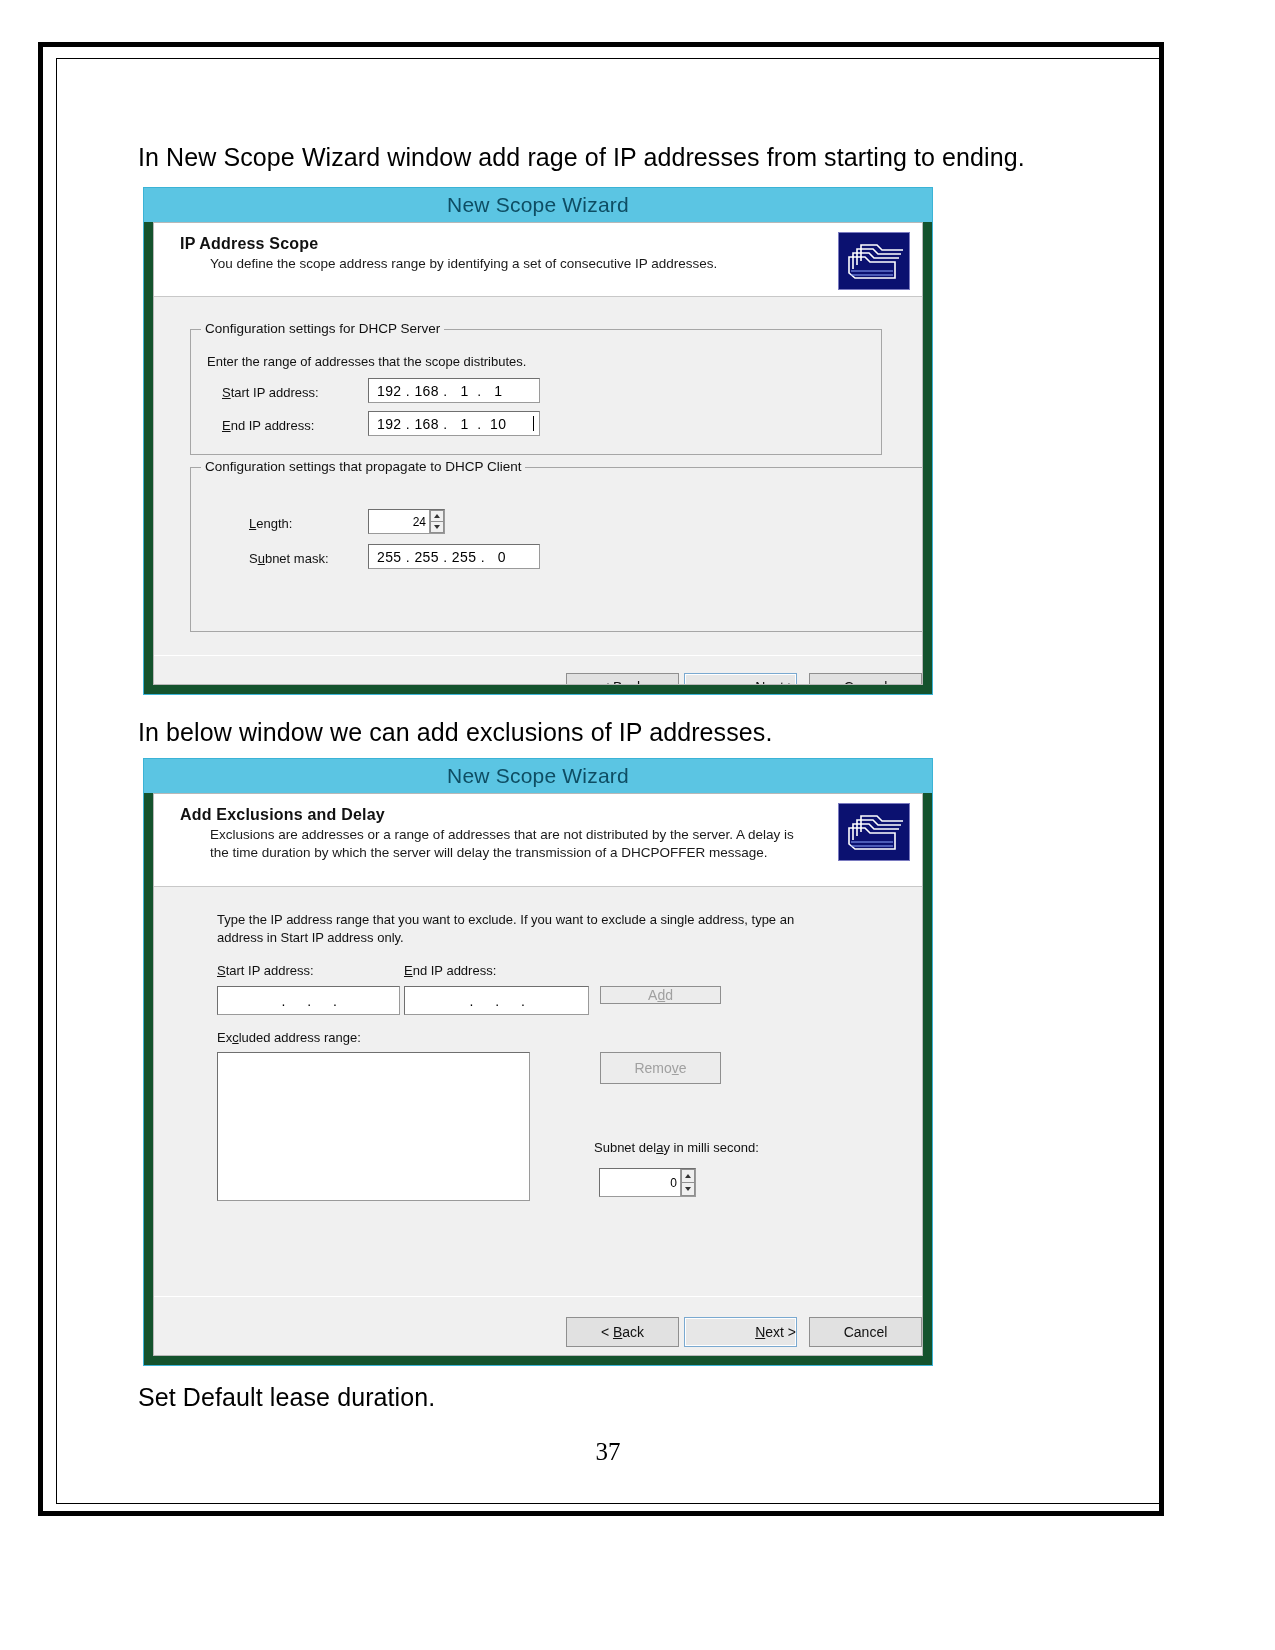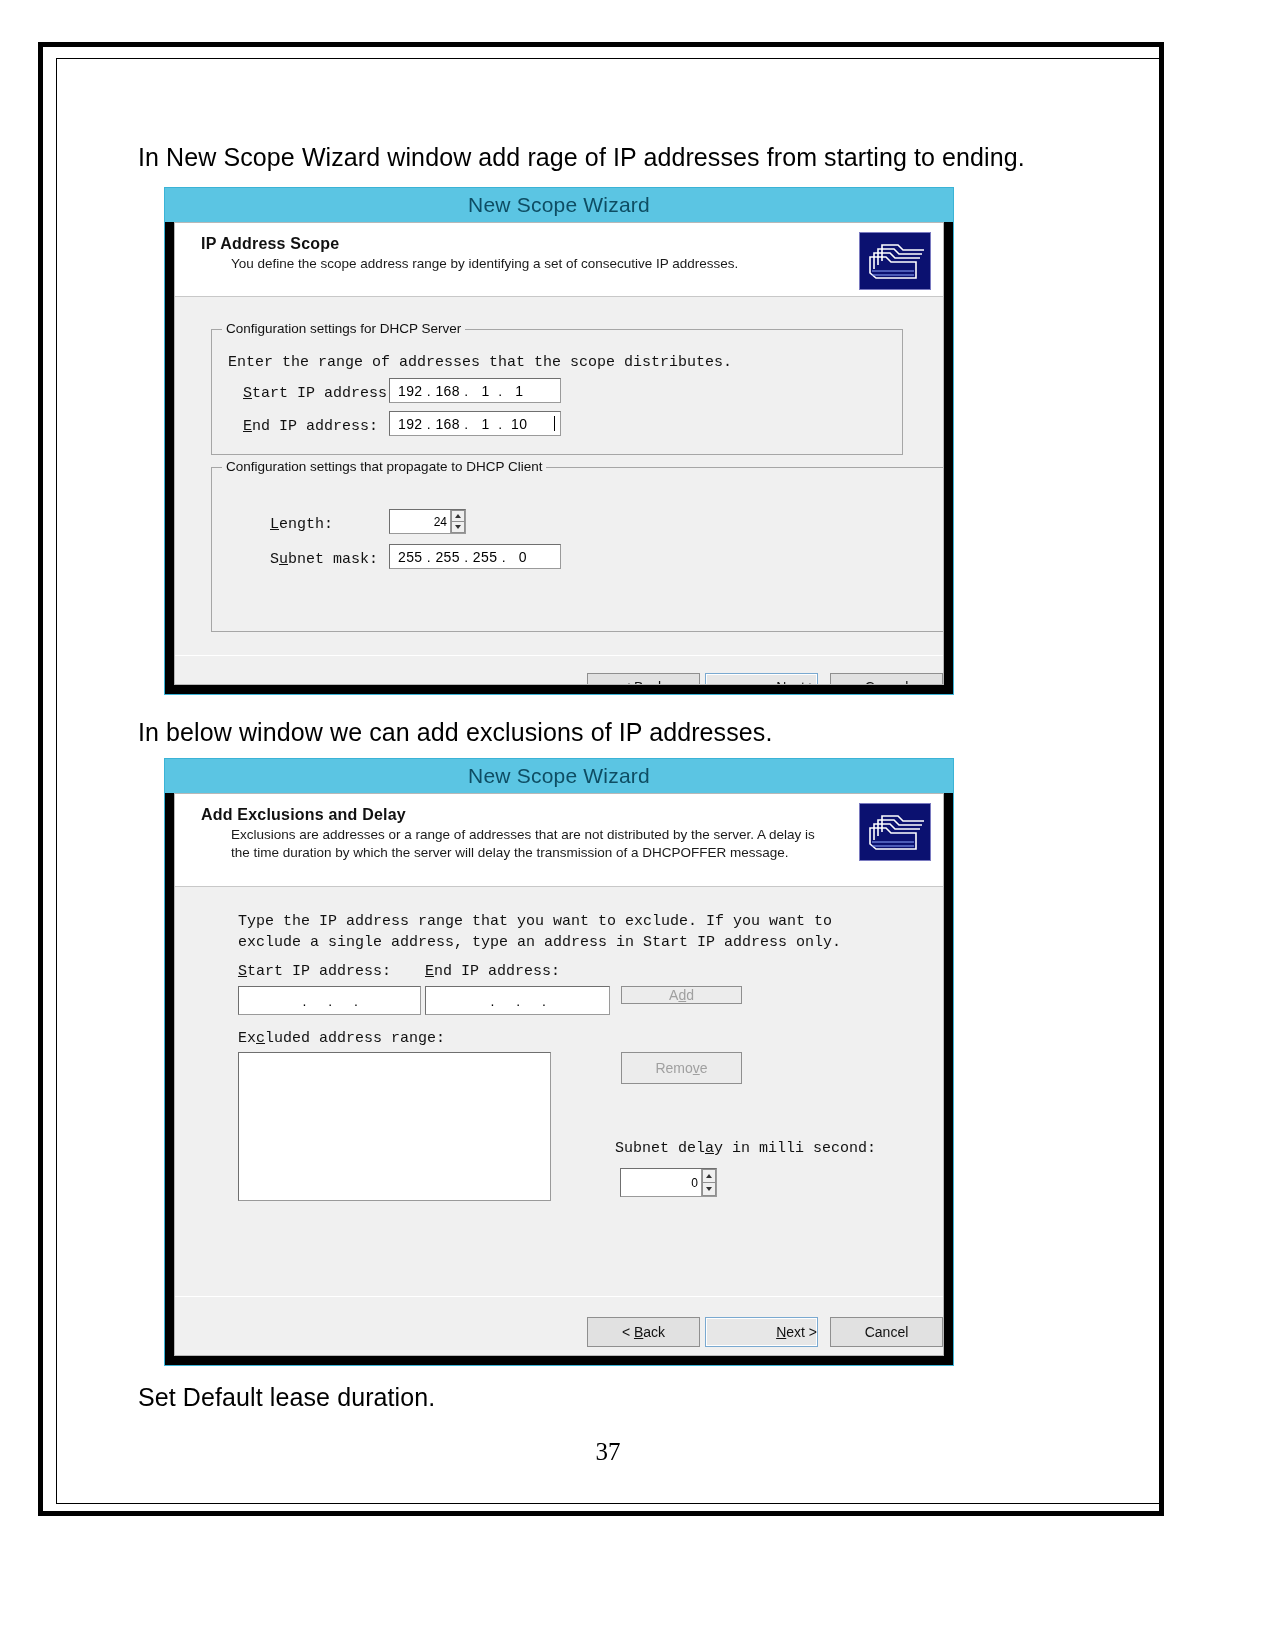--- a/index.html
+++ b/index.html
@@ -52,24 +52,23 @@
     position:absolute;
     left:0; top:1378px; width:1096px;
     text-align:center;
     font-family:"Liberation Serif", serif;
     font-size:25px; color:#000;
   }
 
   
   .wizard{
     position:absolute;
-    background:#000000;
+    background:#14532d;
     border:1px solid #3bb3d6;
     font-family:"Liberation Sans", sans-serif;
-    margin-left:21px;
   }
   #wizard-1 { left:83px; top:127px;  width:790px; height:508px; }
   #wizard-2 { left:83px; top:698px;  width:790px; height:608px; }
 
   .wiz-titlebar{
     height:34px;
     display:flex; align-items:center; justify-content:center;
     background:#5bc5e3;
     color:#0e4d63;
     font-size:21px;
@@ -140,23 +139,23 @@
     background:#f0f0f0;
     padding:0 4px;
     font-size:13.5px;
     color:#111;
     font-family:"Liberation Sans", sans-serif;
     white-space:nowrap;
   }
 
   .lbl{
     position:absolute;
-    font-size:15px;
+    font-size:13px;
     color:#111;
-    font-family:Liberation Mono, monospace;
+    font-family:Liberation Sans, sans-serif;
     white-space:nowrap;
   }
   .lbl u { text-decoration:underline; }
 
   
   .field{
     position:absolute;
     background:#fff;
     border:1px solid #9a9a9a;
     border-top-color:#6f6f6f;

